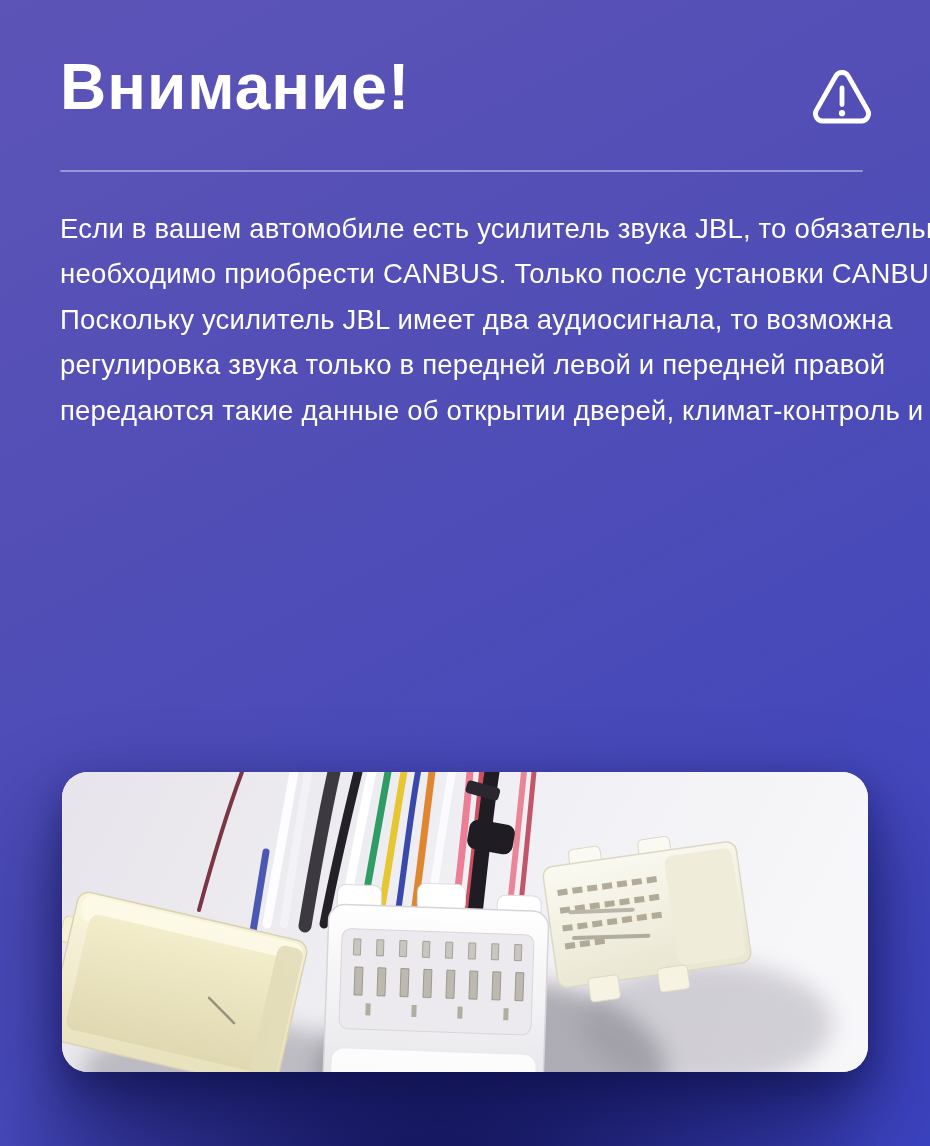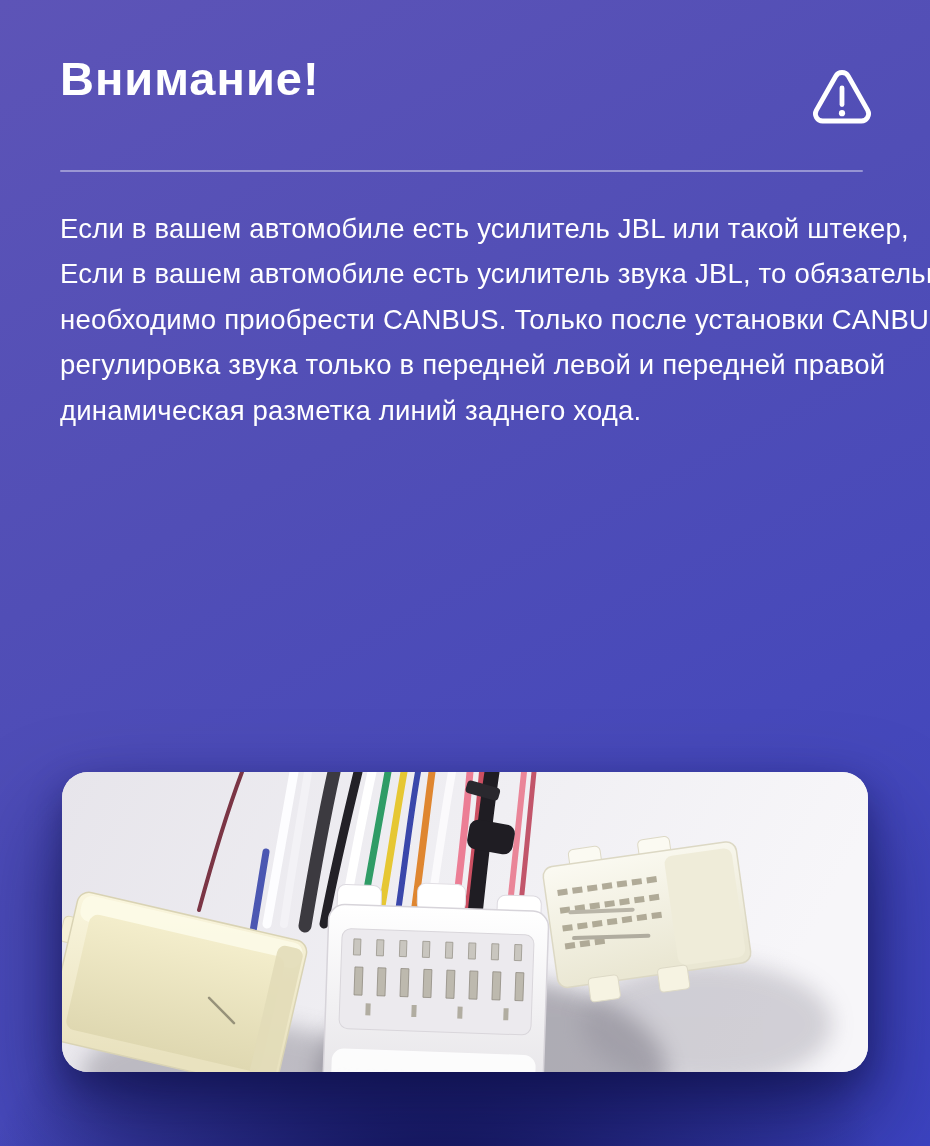--- a/index.html
+++ b/index.html
@@ -6,21 +6,21 @@
   .page{
     position:relative;width:930px;height:1146px;overflow:hidden;
     font-family:"Liberation Sans",sans-serif;color:#ffffff;
     background:
       radial-gradient(ellipse 78% 40% at 47% 104%, rgba(13,15,80,0.92) 0%, rgba(13,15,80,0) 62%),
       linear-gradient(152deg,#5d54b7 0%,#514eb6 38%,#4749ba 68%,#3c43c0 100%);
   }
   .hdr{position:absolute;left:0;top:0;width:100%;}
   .title{
     position:absolute;left:60px;top:54px;margin:0;
-    font-size:47px;font-weight:bold;letter-spacing:1px;line-height:1.05;
+    font-size:64px;font-weight:bold;letter-spacing:1px;line-height:1.05;
   }
   .warn-icon{position:absolute;right:56px;top:64px;width:64px;height:64px;display:block;}
   .divider{
     position:absolute;left:60px;top:170px;width:803px;height:2px;border:none;margin:0;
     background:rgba(255,255,255,0.4);border-radius:2px;
   }
   .bodytext{
     position:absolute;left:60px;top:206px;width:820px;
     font-size:27.5px;line-height:45.4px;letter-spacing:0.2px;font-weight:500;
   }
@@ -47,31 +47,31 @@
         <line x1="32" y1="24" x2="32" y2="40.5" stroke="#ffffff" stroke-width="4.8" stroke-linecap="round"></line>
         <circle cx="32" cy="49.2" r="3.1" fill="#ffffff"></circle>
       </svg>
     </span>
   </div>
 
   <hr class="divider">
 
   <main class="bodytext">
     <p>
-      <span class="ln">Если в вашем автомобиле есть усилитель JBL или такой штекер,</span>
     </p>
     <p>
       <span class="ln">Если в вашем автомобиле есть усилитель звука JBL, то обязательно</span>
       <span class="ln">необходимо приобрести CANBUS. Только после установки CANBUS</span>
     </p>
     <p>
+      <span class="ln">Поскольку усилитель JBL имеет два аудиосигнала, то возможна</span>
       <span class="ln">регулировка звука только в передней левой и передней правой</span>
     </p>
     <p>
-      <span class="ln">динамическая разметка линий заднего хода.</span>
+      <span class="ln">передаются такие данные об открытии дверей, климат-контроль и</span>
     </p>
   </main>
 
   <figure class="photo">
     <svg width="806" height="300" viewBox="0 0 806 300">
       <defs>
         <linearGradient id="pbg" x1="0" y1="0" x2="1" y2="0.2">
           <stop offset="0" stop-color="#e7e5eb"></stop>
           <stop offset="0.55" stop-color="#f0eff3"></stop>
           <stop offset="1" stop-color="#f7f6f9"></stop>

